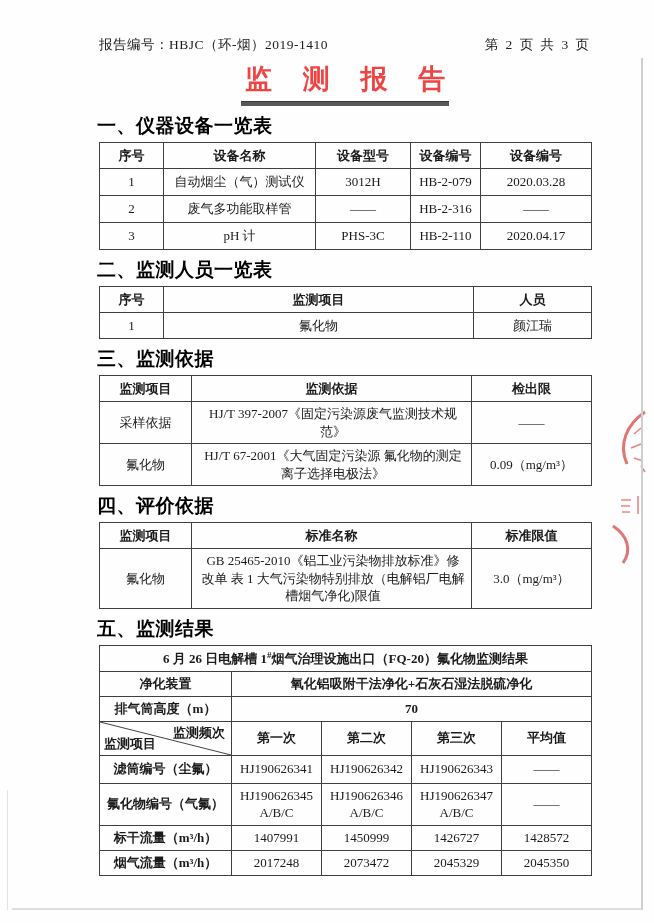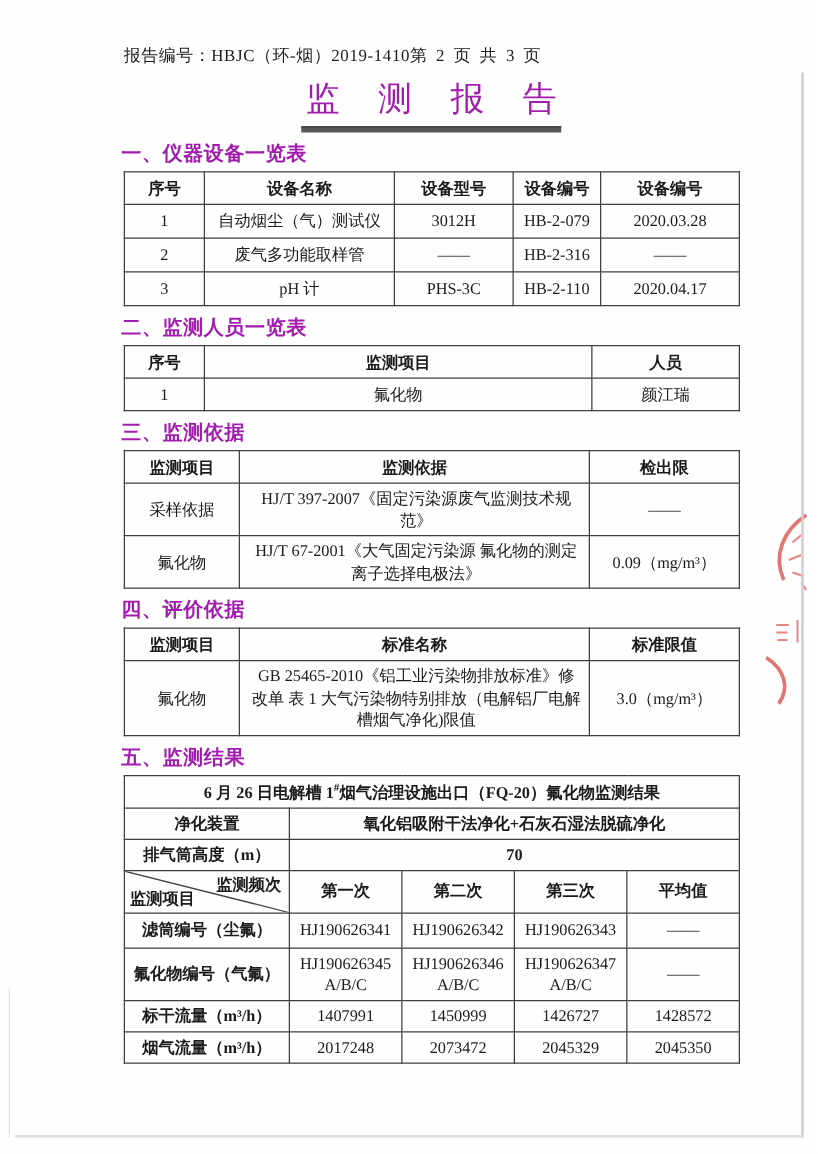--- a/index.html
+++ b/index.html
@@ -3,25 +3,25 @@
 <meta charset="utf-8">
 <style>
   * { margin:0; padding:0; box-sizing:border-box; }
   html,body { background:#ffffff; }
   .page {
     position:relative; width:654px; height:923px; background:#fefefe;
     font-family:"Liberation Serif","DejaVu Serif",serif; color:#1c1c1c;
     overflow:hidden;
   }
   .content { position:absolute; left:99px; top:36px; width:492px; }
-  .hdr-row { display:flex; justify-content:flex-start; font-size:13.5px; letter-spacing:.5px; }
+  .hdr-row { display:flex; justify-content:space-between; font-size:13.5px; letter-spacing:.5px; }
   .hdr-row .pageinfo { letter-spacing:2px; }
-  .doc-title { margin-top:7px; text-align:center; font-size:27px; font-weight:normal; letter-spacing:12px; text-indent:12px; color:#a21caf; }
+  .doc-title { margin-top:7px; text-align:center; font-size:27px; font-weight:bold; letter-spacing:12px; text-indent:12px; color:#ef4444; }
   .title-rule { width:208px; height:5px; margin:4px auto 0; background:#585858; border-top:1px solid #3a3a3a; }
-  h2.sec { font-size:16px; font-weight:bold; margin:7px 0 3px -2px; letter-spacing:.5px; color:#a21caf; }
+  h2.sec { font-size:19px; font-weight:bold; margin:7px 0 3px -2px; letter-spacing:.5px; color:#000000; }
   table { width:492px; border-collapse:collapse; table-layout:fixed; font-size:13px; color:#1b1b1b;padding-left:39px; }
   table, td, th { border:1px solid #3f3f3f; }
   table { border-width:1.5px; }
   th { font-weight:bold; }
   td, th { text-align:center; vertical-align:middle; padding:3px 5px; line-height:1.35; }
   td.lft { text-align:center; padding-left:8px; }
   td.b, th { font-weight:bold; }
   .h26 { height:26px; } .h27 { height:27px; } .h40 { height:40px; } .h54 { height:54px; }
   .h25 { height:25px;text-align:center; } .h34 { height:34px; } .h28 { height:28px; } .h38 { height:38px; }
   sup.hash { font-size:9px; vertical-align:super; }

